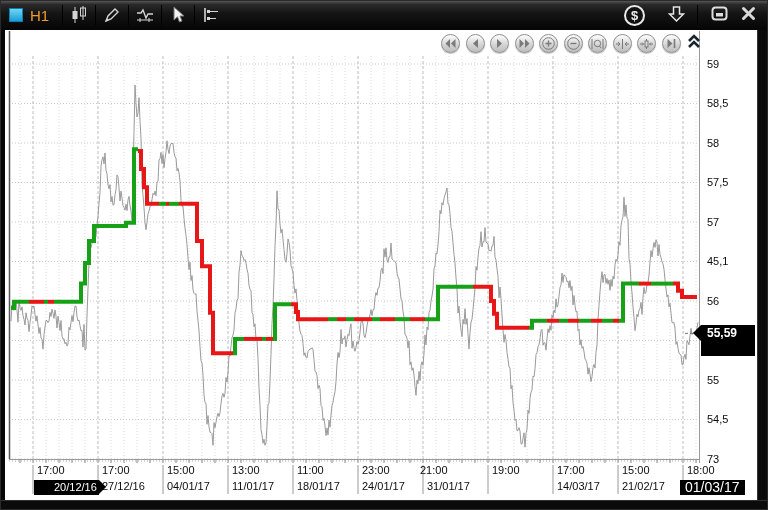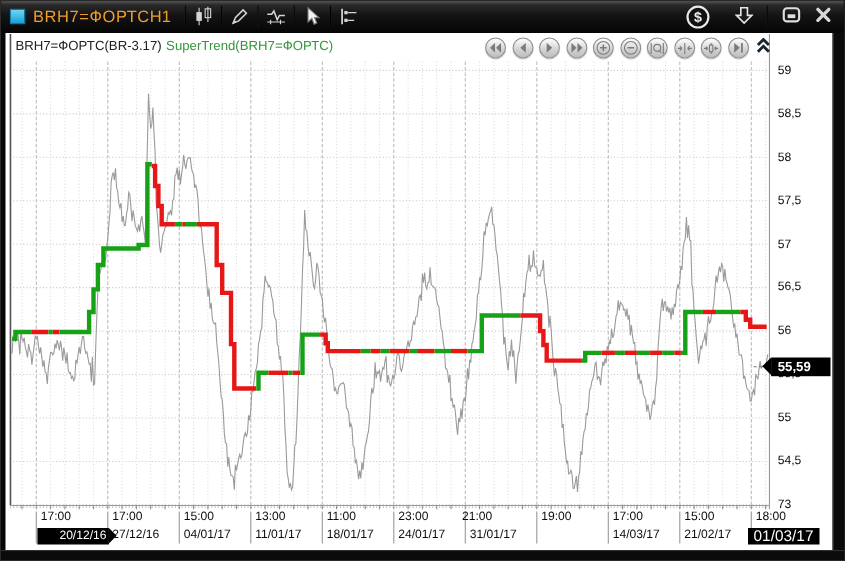--- a/index.html
+++ b/index.html
@@ -28,39 +28,38 @@
   #legend-instr{left:13px;color:#222;}
   #legend-ind{left:150px;}
   .navrow{position:absolute;left:440px;top:33px;display:flex;gap:5.5px;}
   .navbtn{width:19px;height:19px;border-radius:50%;border:1px solid #8f8f8f;padding:0;
     background:linear-gradient(#ffffff,#d2d2d2 60%,#bdbdbd);box-shadow:0 1px 1px rgba(0,0,0,.25);
     display:flex;align-items:center;justify-content:center;}
   .navbtn svg{display:block;}
   .collapse-btn{position:absolute;left:686px;top:33px;width:14px;height:15px;background:transparent;border:0;padding:0;}
   .ylab{position:absolute;left:706px;font-size:11px;color:#0c0c0c;}
   .xlab-t,.xlab-d{position:absolute;font-size:11px;color:#0c0c0c;white-space:nowrap;}
-  .price-tag{position:absolute;left:700px;top:324px;width:54px;height:17px;background:#000;color:#fff;
+  .price-tag{position:absolute;left:700px;top:324px;width:54px;height:31px;background:#000;color:#fff;
     font-size:12px;font-weight:bold;line-height:17px;padding-left:6px;}
   .price-tag:before{content:"";position:absolute;left:-8px;top:0;border-right:8px solid #000;
     border-top:8.5px solid transparent;border-bottom:8.5px solid transparent;}
   .date-tag-first{position:absolute;background:#000;color:#fff;font-size:11px;line-height:15px;height:15px;padding:0 2px 0 20px;}
   .date-tag-first:after{content:"";position:absolute;right:-7px;top:0;border-left:7px solid #000;
     border-top:7.5px solid transparent;border-bottom:7.5px solid transparent;}
   .date-tag-last{position:absolute;background:#000;color:#fff;font-size:14px;line-height:15px;height:15px;padding:0 5px;}
   #chart-svg{position:absolute;left:0;top:0;pointer-events:none;}
   .plot-area{position:absolute;left:8px;top:52px;width:690px;height:406px;background:transparent;}
 </style>
 </head>
 <body>
 
 <div class="window">
 
   <div class="titlebar">
     <div class="app-icon"></div>
-    <span class="win-title">BRH7=ФОРТС</span>
     <span class="win-tf">H1</span>
     <span id="tb-icons" style="display:flex;align-items:center;">
         <div class="tb-sep"></div>
         <button class="tb-btn">
           <span>
             <svg width="19" height="18" viewBox="0 0 19 18">
               <line x1="5" y1="1" x2="5" y2="17" stroke="#d4d4d4"></line>
               <rect x="2.5" y="5" width="5" height="8" fill="#d4d4d4"></rect>
               <line x1="13" y1="0" x2="13" y2="14" stroke="#d4d4d4"></line>
               <rect x="10.5" y="2" width="5" height="8" fill="none" stroke="#d4d4d4"></rect>
@@ -129,22 +128,20 @@
           <span><svg width="15" height="15" viewBox="0 0 15 15">
               <path d="M2.5 2.5 L12.5 12.5 M12.5 2.5 L2.5 12.5" stroke="#d8d8d8" stroke-width="3" stroke-linecap="round"></path>
             </svg></span>
         </button>
       </div>
   </div>
 
   <div class="panel"></div>
   <div class="plot-area"></div>
 
-  <span class="legend" id="legend-instr">BRH7=ФОРТС(BR-3.17)</span>
-  <span class="legend" id="legend-ind" style="color: rgb(53, 150, 60);">SuperTrend(BRH7=ФОРТС)</span>
 
   <svg id="chart-svg" width="768" height="510" viewBox="0 0 768 510">
       <line x1="8" y1="458" x2="698" y2="458" stroke="#c9c9c9" stroke-width="1" stroke-dasharray="1,2"></line>
       <line x1="8" y1="418.5" x2="698" y2="418.5" stroke="#c9c9c9" stroke-width="1" stroke-dasharray="1,2"></line>
       <line x1="8" y1="379" x2="698" y2="379" stroke="#c9c9c9" stroke-width="1" stroke-dasharray="1,2"></line>
       <line x1="8" y1="339.5" x2="698" y2="339.5" stroke="#c9c9c9" stroke-width="1" stroke-dasharray="1,2"></line>
       <line x1="8" y1="300" x2="698" y2="300" stroke="#c9c9c9" stroke-width="1" stroke-dasharray="1,2"></line>
       <line x1="8" y1="260.5" x2="698" y2="260.5" stroke="#c9c9c9" stroke-width="1" stroke-dasharray="1,2"></line>
       <line x1="8" y1="221" x2="698" y2="221" stroke="#c9c9c9" stroke-width="1" stroke-dasharray="1,2"></line>
       <line x1="8" y1="181.5" x2="698" y2="181.5" stroke="#c9c9c9" stroke-width="1" stroke-dasharray="1,2"></line>
@@ -406,21 +403,21 @@
       <path d="M2 13 L7 8 L12 13" fill="none" stroke="#1c2430" stroke-width="2.6"></path>
     </svg>
   </button>
 
   <div id="labels">
       <div class="ylab" style="top: 56.5px;">59</div>
       <div class="ylab" style="top: 96px;">58,5</div>
       <div class="ylab" style="top: 135.5px;">58</div>
       <div class="ylab" style="top: 175px;">57,5</div>
       <div class="ylab" style="top: 214.5px;">57</div>
-      <div class="ylab" style="top: 254px;">56,5</div>
+      <div class="ylab" style="top: 254px;">45,1</div>
       <div class="ylab" style="top: 293.5px;">56</div>
       <div class="ylab" style="top: 333px;">55,5</div>
       <div class="ylab" style="top: 372.5px;">55</div>
       <div class="ylab" style="top: 412px;">54,5</div>
       <div class="ylab" style="top: 451.5px;">73</div>
       <div class="xlab-t" style="left: 36px; top: 463px;">17:00</div>
       <div class="date-tag-first" style="left: 33px; top: 479px;">20/12/16</div>
       <div class="xlab-t" style="left: 101px; top: 463px;">17:00</div>
       <div class="xlab-d" style="left: 101px; top: 479px;">27/12/16</div>
       <div class="xlab-t" style="left: 166px; top: 463px;">15:00</div>

